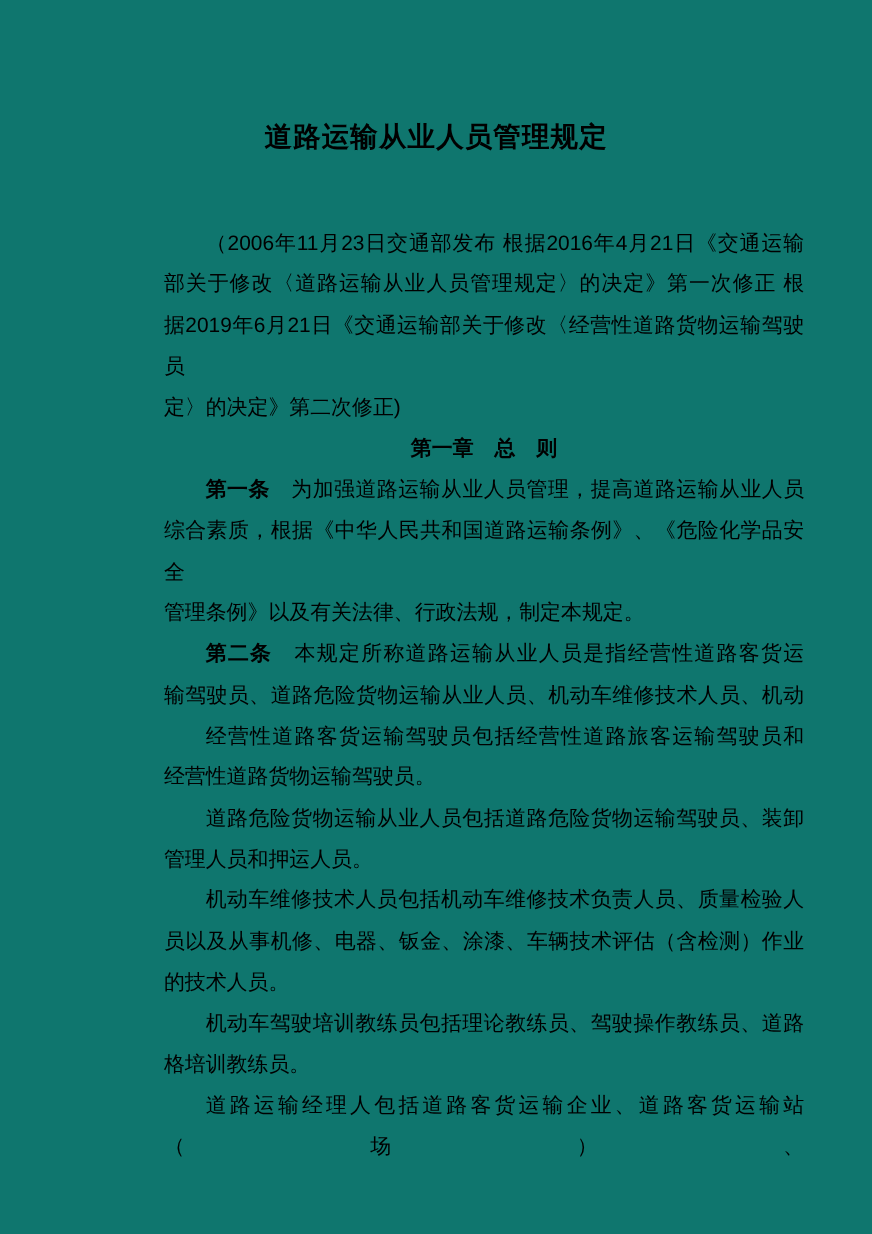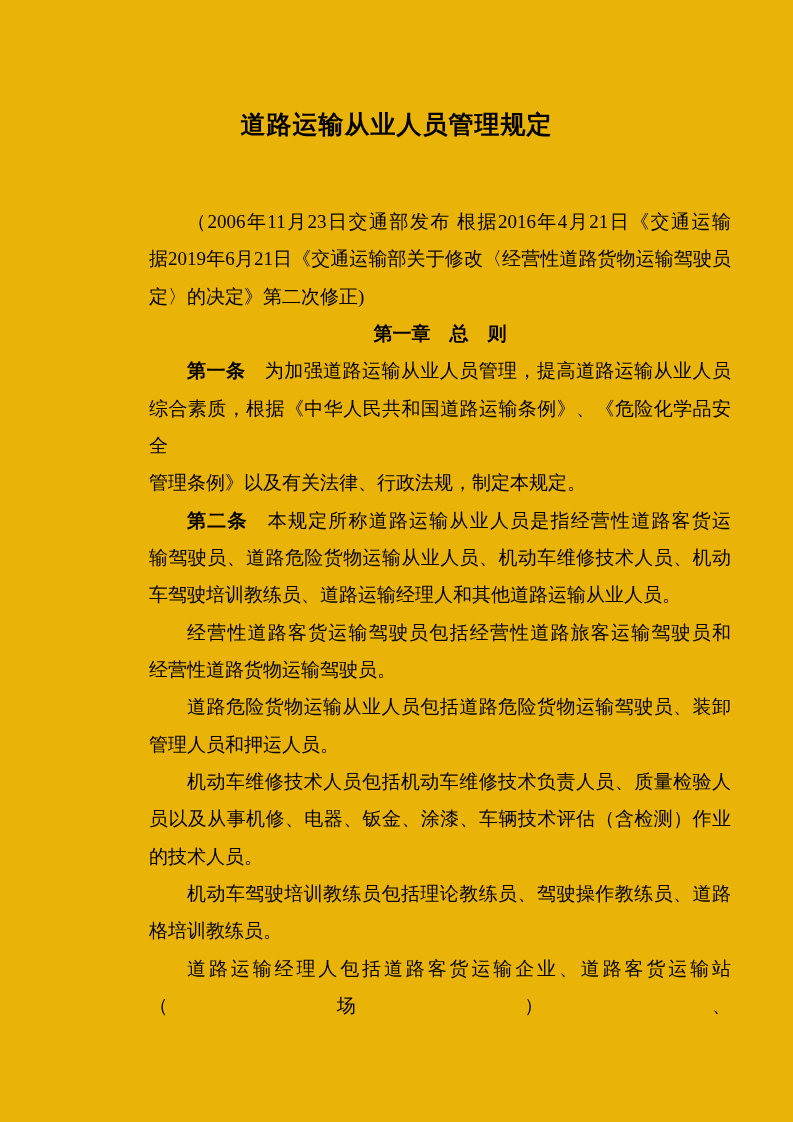--- a/index.html
+++ b/index.html
@@ -4,23 +4,23 @@
 <style>
   html, body {
     margin: 0;
     padding: 0;
     background: #ffffff;
   }
   .page {
     position: relative;
     width: 793px;
     height: 1122px;
-    background: #eab308;
+    background: #0f766e;
     color: #000000;
-    font-family: Liberation Serif, serif;
+    font-family: Liberation Sans, sans-serif;
     overflow: hidden;
   }
   .doc-title {
     position: absolute;
     top: 108px;
     left: 0;
     right: 0;
     margin: 0;
     text-align: center;
     font-size: 25px;
@@ -70,36 +70,36 @@
 <body>
 
 <div class="page">
 
   <h1 class="doc-title">道路运输从业人员管理规定</h1>
 
   <div class="content">
 
     <div>
       <p class="jl indent">（2006年11月23日交通部发布 根据2016年4月21日《交通运输</p>
+      <p class="jl">部关于修改〈道路运输从业人员管理规定〉的决定》第一次修正 根</p>
       <p class="jl">据2019年6月21日《交通运输部关于修改〈经营性道路货物运输驾驶员</p>
       <p class="end">定〉的决定》第二次修正)</p>
     </div>
 
     <p class="center-b">第一章　总　则</p>
 
     <div>
       <p class="jl indent"><b class="art-label">第一条</b><span>　为加强道路运输从业人员管理，提高道路运输从业人员</span></p>
       <p class="jl">综合素质，根据《中华人民共和国道路运输条例》、《危险化学品安全</p>
       <p class="end">管理条例》以及有关法律、行政法规，制定本规定。</p>
     </div>
 
     <div>
       <p class="jl indent"><b class="art-label">第二条</b><span>　本规定所称道路运输从业人员是指经营性道路客货运</span></p>
       <p class="jl">输驾驶员、道路危险货物运输从业人员、机动车维修技术人员、机动</p>
-      <p class="end">车驾驶培训教练员、道路运输经理人和其他道路运输从业人员。</p>
     </div>
 
     <div>
       <p class="jl indent">经营性道路客货运输驾驶员包括经营性道路旅客运输驾驶员和</p>
       <p class="end">经营性道路货物运输驾驶员。</p>
     </div>
 
     <div>
       <p class="jl indent">道路危险货物运输从业人员包括道路危险货物运输驾驶员、装卸</p>
       <p class="end">管理人员和押运人员。</p>

